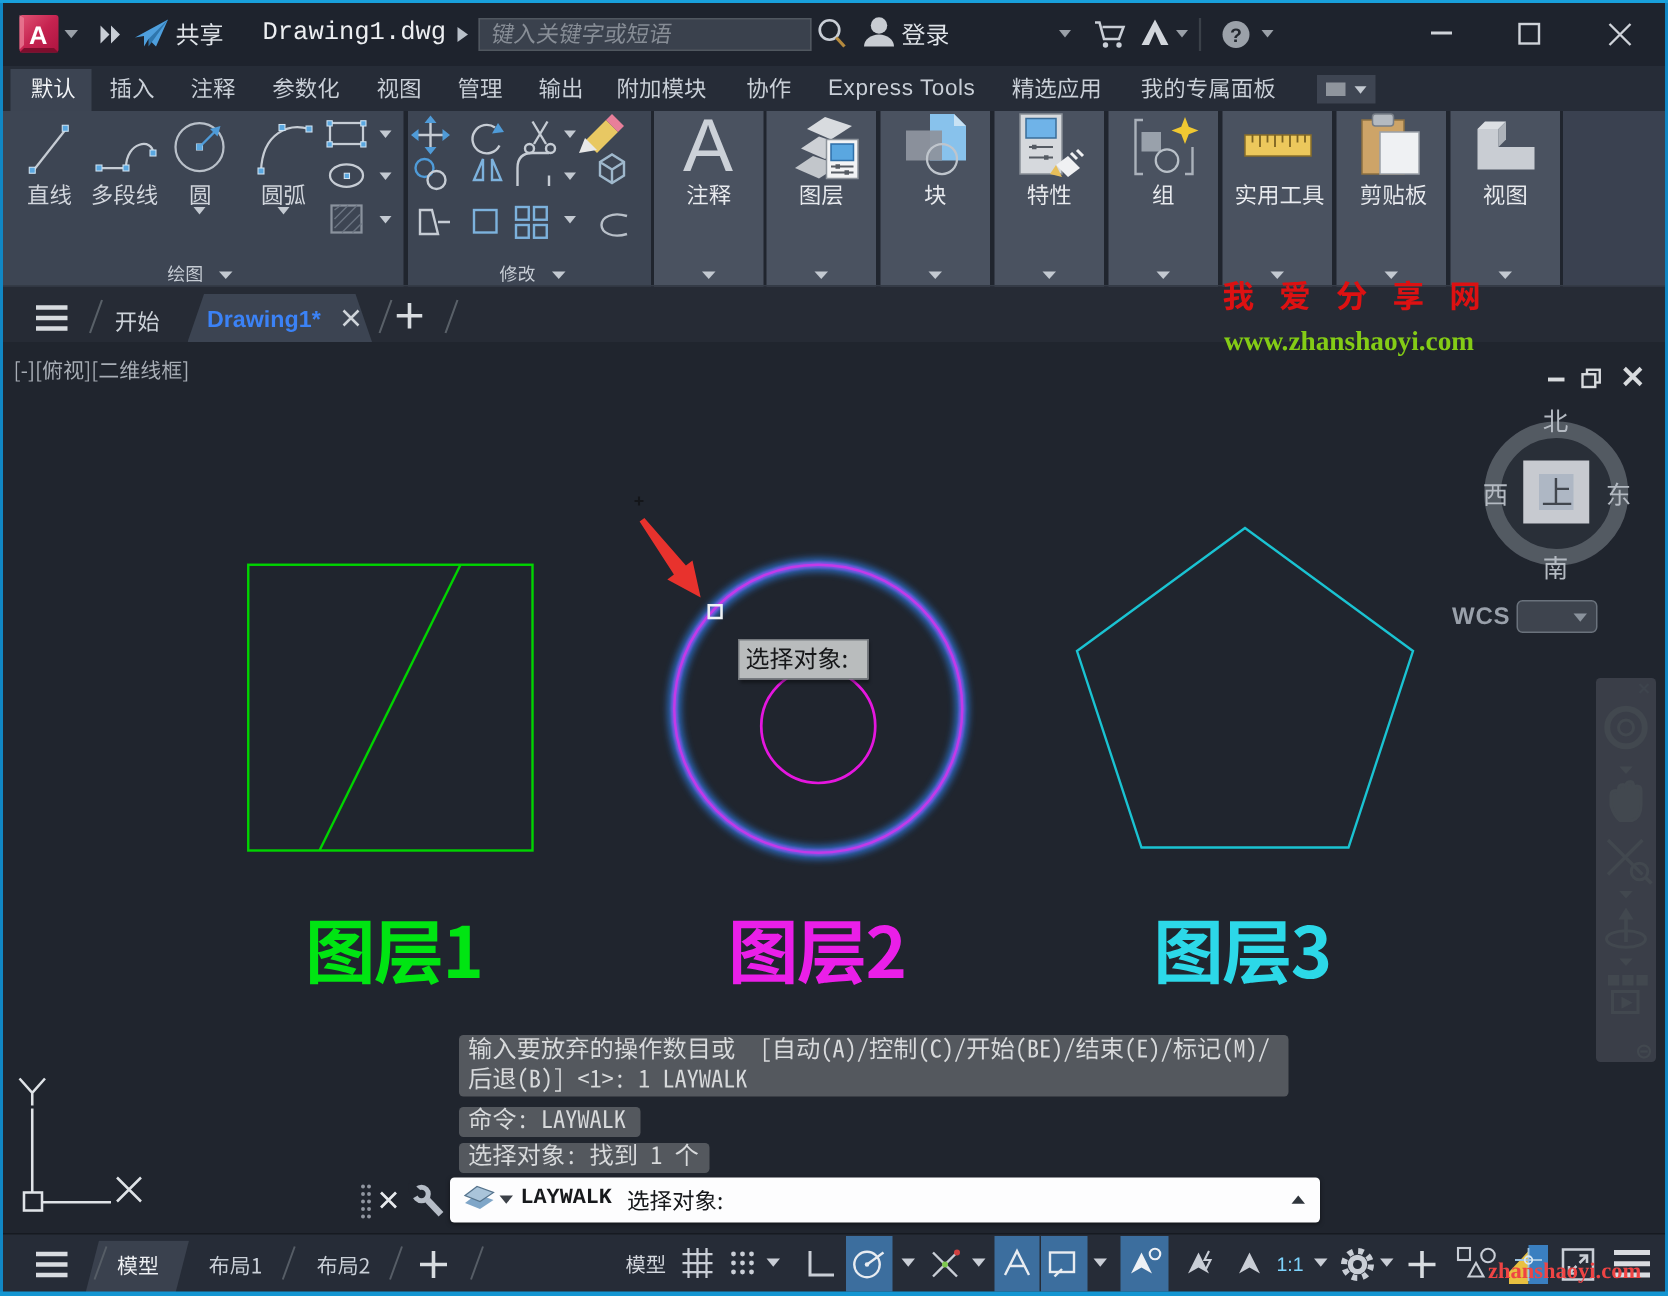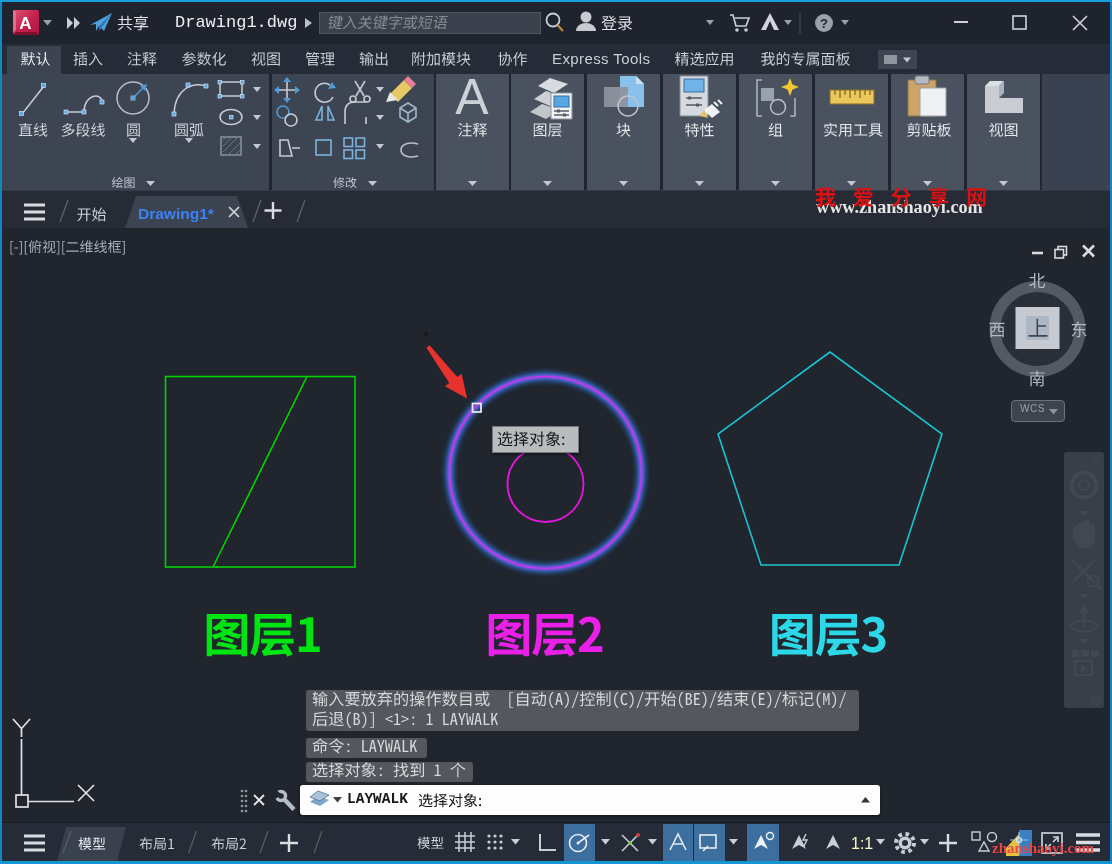--- a/index.html
+++ b/index.html
@@ -309,21 +309,21 @@
 </svg>
 
 <svg class="abs" style="left:984px;top:276px;" width="108" height="108" viewBox="0 0 108 108">
 <circle cx="53.5" cy="53" r="48" fill="rgba(95,101,110,0.16)"></circle>
 <circle cx="53.5" cy="53" r="42.5" fill="none" stroke="rgba(148,154,163,0.40)" stroke-width="11"></circle>
 <rect x="31.5" y="31" width="44" height="42" fill="#c7cad0"></rect>
 <rect x="42" y="40" width="23" height="24" fill="#aeb7c4"></rect>
 </svg>
 
 <div class="abs" style="left:1011px;top:400px;width:52px;height:20px;background:rgba(88,95,105,0.55);border:1px solid #6a727c;border-radius:4px;"></div>
-<div class="abs" style="left:1020px;top:403px;font-size:10px;color:#99a0aa;letter-spacing:0.5px;">WCS</div>
+<div class="abs" style="left:968px;top:403px;font-size:16px;color:#99a0aa;letter-spacing:0.5px;font-weight:bold;">WCS</div>
 <svg class="abs" style="left:1048px;top:408px;" width="12" height="8">
     <path d="M1 1 l9 0 -4.5 5.5 z" fill="#8a929c"></path>
   </svg>
 
 <div class="abs" style="left:1064px;top:452px;width:40px;height:256px;background:rgba(118,124,133,0.30);border-radius:3px;"></div>
 <svg class="abs" style="left:1064px;top:452px;" width="40" height="256" viewBox="0 0 40 256">
 <path d="M29 4 l6 6 M35 4 l-6 6" stroke="#3e444d" stroke-width="1.5"></path>
 <g stroke="#42484f" fill="none">
   <circle cx="20" cy="33" r="12.5" stroke-width="4"></circle>
   <circle cx="20" cy="33" r="5" stroke-width="2"></circle>
@@ -476,23 +476,23 @@
 </g>
 
 <g stroke="#c9ced6" stroke-width="1.7" fill="none">
 <rect x="1042" y="11" width="20" height="20"></rect>
 <path d="M1046 27 l5 -5 M1058 15 l-5 5"></path>
 <path d="M1046 22 v5 h5 M1058 20 v-5 h-5"></path>
 </g>
 
 <path d="M1076 13 h24 M1076 20.5 h24 M1076 28 h24" stroke="#d9dce1" stroke-width="3.4"></path>
 </svg>
-<div class="abs" style="left:851px;top:835px;font-size:16px;color:#fef9c3;">1:1</div>
+<div class="abs" style="left:851px;top:835px;font-size:13px;color:#7dd3fc;">1:1</div>
 <div class="abs" style="left:992px;top:840px;font-family:'Liberation Serif',serif;font-weight:bold;font-size:15px;color:#ef4444;">zhanshaoyi.com</div>
-<div class="abs" style="left:816px;top:197px;font-family:'Liberation Serif',serif;font-weight:bold;font-size:18.2px;color:#e5e5e5;">www.zhanshaoyi.com</div>
+<div class="abs" style="left:816px;top:217px;font-family:'Liberation Serif',serif;font-weight:bold;font-size:18.2px;color:#84cc16;">www.zhanshaoyi.com</div>
 
 <div class="abs" id="topline"></div>
 <div class="abs" id="edgeL"></div>
 <div class="abs" id="edgeR"></div>
 <div class="abs" id="edgeB"></div>
 <svg style="position:absolute;left:0;top:0;pointer-events:none" width="1112" height="864" viewBox="0 0 1112 864">
 <path fill="#dfe3e8" d="M126.4 26.6C127.9 27.7 129.9 29.3 130.8 30.3L132 29.5C130.9 28.6 128.9 27 127.4 26ZM122.3 26C121.4 27.2 119.6 28.6 118 29.4C118.3 29.7 118.7 30 118.9 30.3C120.6 29.4 122.4 27.9 123.5 26.5ZM118.4 19V20.1H121.5V23.9H117.8V25.1H132.3V23.9H128.5V20.1H131.7V19H128.5V15.7H127.3V19H122.7V15.7H121.5V19ZM122.7 23.9V20.1H127.3V23.9Z M137.2 19.9H144.8V21.4H137.2ZM136 19V22.3H146.1V19ZM145.5 23.2 145.2 23.2H135.4V24.2H143.6C142.6 24.6 141.4 25 140.4 25.2L140.3 26.1H133.9V27.2H140.3V29C140.3 29.2 140.3 29.3 140 29.3C139.7 29.3 138.6 29.4 137.5 29.3C137.7 29.6 137.8 30 137.9 30.3C139.4 30.3 140.3 30.3 140.8 30.2C141.4 30 141.6 29.7 141.6 29V27.2H148.2V26.1H141.6V25.7C143.4 25.3 145.2 24.6 146.6 23.9L145.8 23.2ZM139.9 15.7C140.1 16.1 140.3 16.5 140.5 17H134V18H148V17H141.8C141.6 16.5 141.4 15.9 141.1 15.4Z"></path>
 <path fill="#878d96" transform="skewX(-9)" transform-origin="327 28" d="M327.8 22.8V23.8H329.5V26.8C329.5 27.5 329 28 328.7 28.2C328.9 28.4 329.2 28.8 329.3 29C329.6 28.7 329.9 28.5 332.2 26.8C332.1 26.6 332 26.3 331.9 26L330.4 27V23.8H332.1V22.8H330.4V20.8H331.9V19.8H328.4C328.7 19.3 329.1 18.7 329.4 18.1H332V17.1H329.8C330 16.6 330.2 16.1 330.3 15.6L329.3 15.4C328.9 16.9 328.2 18.3 327.4 19.3C327.6 19.5 327.9 20 328.1 20.2L328.3 19.8V20.8H329.5V22.8ZM335.7 16.6V17.4H337.5V18.6H335.3V19.5H337.5V20.7H335.7V21.5H337.5V22.7H335.6V23.6H337.5V24.8H335.2V25.7H337.5V27.5H338.4V25.7H341.1V24.8H338.4V23.6H340.8V22.7H338.4V21.5H340.6V19.5H341.5V18.6H340.6V16.6H338.4V15.4H337.5V16.6ZM338.4 19.5H339.7V20.7H338.4ZM338.4 18.6V17.4H339.7V18.6ZM332.5 21.9C332.5 21.8 332.6 21.7 332.7 21.6H334.3C334.2 22.8 334 23.9 333.7 24.8C333.5 24.3 333.3 23.7 333.1 23L332.4 23.3C332.6 24.4 333 25.2 333.3 25.9C332.9 27.1 332.2 27.9 331.3 28.5C331.5 28.7 331.8 29 331.9 29.3C332.7 28.7 333.4 27.9 333.9 26.9C335.3 28.6 337.1 29 339.2 29H341.1C341.2 28.7 341.3 28.3 341.5 28C341 28 339.6 28 339.2 28C337.3 28 335.6 27.7 334.4 25.9C334.8 24.6 335.1 22.9 335.3 20.7L334.7 20.6L334.6 20.7H333.6C334.2 19.5 334.9 18 335.4 16.5L334.8 16.1L334.5 16.3H332.3V17.3H334.1C333.7 18.6 333.1 19.8 332.9 20.2C332.6 20.6 332.3 21 332 21.1C332.2 21.3 332.4 21.7 332.5 21.9Z M346.4 16.7C347.4 17.4 348.2 18.2 348.8 19.1C347.9 23.4 346 26.5 342.6 28.2C342.9 28.4 343.4 28.9 343.6 29.1C346.7 27.3 348.6 24.6 349.8 20.6C351.4 23.7 352.5 27.1 355.9 29.1C356 28.7 356.3 28.1 356.5 27.8C351.5 24.8 351.9 19.1 347.1 15.7Z M360.4 16C361 16.8 361.6 17.9 361.9 18.6H358.9V19.7H363.9V21.6C363.9 21.8 363.9 22.1 363.9 22.4H358V23.5H363.7C363.2 25.1 361.8 26.8 357.7 28.2C358 28.4 358.4 28.9 358.5 29.2C362.4 27.8 364.1 26.1 364.7 24.4C366 26.7 367.9 28.3 370.6 29.1C370.8 28.8 371.1 28.3 371.4 28C368.7 27.3 366.6 25.7 365.5 23.5H371V22.4H365.2L365.2 21.6V19.7H370.2V18.6H367.2C367.8 17.8 368.4 16.8 368.9 15.9L367.7 15.5C367.3 16.4 366.6 17.7 366 18.6H361.9L362.9 18.1C362.6 17.4 361.9 16.3 361.3 15.5Z M372.8 22.8V23.8H374.5V26.8C374.5 27.5 374 28 373.7 28.2C373.9 28.4 374.2 28.8 374.3 29C374.6 28.7 374.9 28.5 377.2 26.8C377.1 26.6 377 26.3 376.9 26L375.4 27V23.8H377.1V22.8H375.4V20.8H376.9V19.8H373.4C373.7 19.3 374.1 18.7 374.4 18.1H377V17.1H374.8C375 16.6 375.2 16.1 375.3 15.6L374.3 15.4C373.9 16.9 373.2 18.3 372.4 19.3C372.6 19.5 372.9 20 373.1 20.2L373.3 19.8V20.8H374.5V22.8ZM380.7 16.6V17.4H382.5V18.6H380.3V19.5H382.5V20.7H380.7V21.5H382.5V22.7H380.6V23.6H382.5V24.8H380.2V25.7H382.5V27.5H383.4V25.7H386.1V24.8H383.4V23.6H385.8V22.7H383.4V21.5H385.6V19.5H386.5V18.6H385.6V16.6H383.4V15.4H382.5V16.6ZM383.4 19.5H384.7V20.7H383.4ZM383.4 18.6V17.4H384.7V18.6ZM377.5 21.9C377.5 21.8 377.6 21.7 377.7 21.6H379.3C379.2 22.8 379 23.9 378.7 24.8C378.5 24.3 378.3 23.7 378.1 23L377.4 23.3C377.6 24.4 378 25.2 378.3 25.9C377.9 27.1 377.2 27.9 376.3 28.5C376.5 28.7 376.8 29 376.9 29.3C377.7 28.7 378.4 27.9 378.9 26.9C380.3 28.6 382.1 29 384.2 29H386.1C386.2 28.7 386.3 28.3 386.5 28C386 28 384.6 28 384.2 28C382.3 28 380.6 27.7 379.4 25.9C379.8 24.6 380.1 22.9 380.3 20.7L379.7 20.6L379.6 20.7H378.6C379.2 19.5 379.9 18 380.4 16.5L379.8 16.1L379.5 16.3H377.3V17.3H379.1C378.7 18.6 378.1 19.8 377.9 20.2C377.6 20.6 377.3 21 377 21.1C377.2 21.3 377.4 21.7 377.5 21.9Z M393.9 22.6V23.5H388V24.6H393.9V27.8C393.9 28 393.8 28.1 393.6 28.1C393.3 28.1 392.3 28.1 391.3 28.1C391.5 28.4 391.7 28.9 391.8 29.2C393.1 29.2 393.9 29.2 394.4 29C394.9 28.8 395.1 28.5 395.1 27.8V24.6H400.9V23.5H395.1V22.9C396.4 22.2 397.8 21.2 398.7 20.3L397.9 19.7L397.7 19.7H390.5V20.8H396.5C395.8 21.5 394.8 22.1 393.9 22.6ZM393.4 15.6C393.6 16 393.9 16.5 394.1 17H388.2V20.1H389.3V18H399.6V20.1H400.8V17H395.4C395.2 16.5 394.8 15.8 394.5 15.3Z M412.4 16.1C413.3 16.6 414.4 17.3 414.9 17.8L415.6 17C415.1 16.5 414 15.8 413 15.4ZM402.9 27 403.2 28.2C404.9 27.8 407.4 27.2 409.7 26.7L409.6 25.7C407.1 26.2 404.6 26.7 402.9 27ZM404.9 21.2H408V23.8H404.9ZM403.9 20.2V24.8H409.1V20.2ZM403 17.8V18.9H410.4C410.6 21.4 410.9 23.6 411.5 25.4C410.5 26.6 409.3 27.6 407.9 28.3C408.1 28.5 408.6 29 408.7 29.2C409.9 28.5 411 27.6 411.9 26.6C412.6 28.2 413.5 29.2 414.6 29.2C415.8 29.2 416.2 28.5 416.4 25.9C416.1 25.8 415.7 25.5 415.4 25.2C415.4 27.2 415.2 28 414.8 28C414 28 413.3 27.1 412.8 25.5C413.9 24.1 414.8 22.3 415.5 20.3L414.3 20C413.9 21.6 413.2 22.9 412.4 24.2C412 22.7 411.7 20.9 411.6 18.9H416V17.8H411.5C411.5 17 411.5 16.2 411.5 15.4H410.3C410.3 16.2 410.3 17 410.4 17.8Z M423.7 16.1V17.1H431.2V16.1ZM424.6 24.3C425 25.3 425.4 26.6 425.6 27.4L426.6 27.2C426.4 26.3 426 25 425.5 24.1ZM425.2 19.7H429.6V22.4H425.2ZM424.2 18.7V23.5H430.6V18.7ZM429.1 23.9C428.8 25.1 428.2 26.6 427.7 27.7H423V28.7H431.4V27.7H428.8C429.3 26.7 429.8 25.3 430.2 24.2ZM419 15.4C418.7 17.2 418.3 19 417.6 20.2C417.8 20.3 418.3 20.6 418.5 20.8C418.8 20.1 419.2 19.3 419.4 18.4H420.2V20.8L420.2 21.4H417.6V22.4H420.2C420 24.3 419.4 26.5 417.6 28.2C417.8 28.3 418.2 28.7 418.3 28.9C419.6 27.8 420.4 26.3 420.8 24.8C421.4 25.6 422.2 26.8 422.5 27.4L423.3 26.5C423 26 421.6 24.2 421.1 23.5C421.1 23.2 421.2 22.8 421.2 22.4H423.3V21.4H421.3L421.3 20.8V18.4H423.1V17.4H419.7C419.8 16.8 419.9 16.2 420 15.6Z M433.5 16.5C434.3 17.2 435.3 18.2 435.7 18.9L436.5 18C436 17.4 435 16.5 434.2 15.8ZM437.9 18.6V19.6H439.8C439.6 20.4 439.5 21.1 439.3 21.7H436.8V22.7H446.4V21.7H444.6C444.7 20.7 444.8 19.6 444.9 18.7L444.1 18.6L443.9 18.6H441.1L441.5 16.9H445.9V15.9H437.3V16.9H440.4L440 18.6ZM440.5 21.7 440.9 19.6H443.7C443.7 20.2 443.6 21 443.5 21.7ZM438 23.9V29.2H439.1V28.6H444.2V29.2H445.4V23.9ZM439.1 27.6V24.9H444.2V27.6ZM434.8 28.8C435 28.5 435.4 28.2 437.9 26.4C437.8 26.2 437.7 25.8 437.6 25.5L435.8 26.7V20.1H432.7V21.2H434.8V26.6C434.8 27.2 434.4 27.6 434.2 27.7C434.4 28 434.7 28.5 434.8 28.8Z"></path>
 <path fill="#dfe3e8" d="M605.5 23.4H612.2V25.4H605.5ZM604.3 22.4V26.4H613.5V22.4ZM615.1 17.6C614.5 18.2 613.6 18.9 612.8 19.5C612.4 19.1 612.1 18.7 611.7 18.3C612.5 17.8 613.4 17 614.2 16.3L613.3 15.7C612.8 16.3 611.9 17 611.2 17.6C610.7 17 610.4 16.3 610.1 15.6L609 15.9C609.7 17.4 610.6 18.8 611.7 20H606.4C607.3 19 608.1 17.8 608.6 16.5L607.8 16.1L607.6 16.2H602.6V17.2H607C606.6 18 606 18.7 605.4 19.4C604.9 18.9 604 18.2 603.3 17.8L602.6 18.5C603.4 18.9 604.2 19.6 604.7 20.1C603.7 21 602.5 21.8 601.4 22.2C601.7 22.5 602 22.9 602.2 23.2C603.5 22.5 605 21.5 606.2 20.3V21H611.9V20.2C613 21.4 614.3 22.4 615.7 23C615.9 22.7 616.3 22.2 616.6 22C615.5 21.6 614.5 20.9 613.5 20.2C614.3 19.6 615.2 18.9 616 18.2ZM611.4 26.5C611.2 27.2 610.7 28.2 610.3 28.9H606.5L607.5 28.5C607.4 28 607 27.1 606.6 26.5L605.5 26.9C605.8 27.5 606.2 28.3 606.4 28.9H602V29.9H616.1V28.9H611.5C611.8 28.2 612.2 27.5 612.6 26.8Z M619.1 23.9C620.2 24.5 621.4 25.4 622.1 26L622.9 25.2C622.3 24.6 621 23.7 620 23.2ZM619.1 16.5V17.6H628.8L628.8 19H619.6V20.1H628.7L628.6 21.6H618.1V22.7H624.4V25.6C622.1 26.6 619.6 27.5 618.1 28.1L618.7 29.2C620.3 28.5 622.4 27.6 624.4 26.8V29C624.4 29.2 624.3 29.3 624 29.3C623.8 29.3 622.9 29.3 621.9 29.3C622.1 29.6 622.3 30 622.4 30.3C623.6 30.3 624.4 30.3 624.9 30.1C625.4 30 625.6 29.7 625.6 29V25.2C627 27.3 629 28.9 631.5 29.6C631.6 29.3 632 28.9 632.2 28.6C630.5 28.1 629 27.3 627.8 26.2C628.8 25.5 630 24.6 631 23.8L630 23.1C629.2 23.8 628.1 24.7 627.1 25.4C626.5 24.7 626 24 625.6 23.2V22.7H632V21.6H629.9C630 20 630.1 18 630.2 16.5L629.2 16.4L629 16.5Z"></path>
 <path fill="#f0f2f5" d="M31.9 53.1C32.5 53.9 33.2 54.9 33.6 55.5L34.4 55C34 54.4 33.3 53.4 32.6 52.7ZM23 54C23.2 54.7 23.4 55.7 23.4 56.3L24 56.1C24 55.5 23.8 54.6 23.5 53.9ZM23.5 62.7C23.7 63.6 23.7 64.6 23.7 65.3L24.5 65.2C24.5 64.5 24.4 63.5 24.3 62.6ZM25 62.7C25.3 63.5 25.5 64.5 25.5 65.1L26.3 64.9C26.2 64.3 26 63.3 25.7 62.6ZM26.5 62.6C26.8 63.2 27.1 64 27.2 64.5L27.9 64.2C27.8 63.8 27.6 63 27.2 62.4ZM22.2 62.4C21.9 63.2 21.5 64.3 21 65.1L21.8 65.4C22.2 64.7 22.7 63.5 23 62.7ZM26.1 53.8C25.9 54.5 25.6 55.6 25.4 56.2L25.9 56.5C26.2 55.9 26.5 54.9 26.7 54.1ZM30.7 51.9V55.3L30.7 56.2H28.2V57.3H30.7C30.5 59.8 29.9 62.6 27.7 65C28 65.2 28.3 65.4 28.6 65.6C30.2 63.8 31 61.8 31.4 59.8C32 62.3 33 64.4 34.4 65.6C34.6 65.4 34.9 65 35.2 64.8C33.3 63.4 32.3 60.5 31.7 57.3H34.8V56.2H31.7L31.7 55.3V51.9ZM22.7 53.2H24.5V56.9H22.7ZM25.2 53.2H26.9V56.9H25.2ZM21.7 58.8V59.7H24.4V60.9L21.4 61.1L21.5 62.1C23.2 62 25.6 61.8 28 61.6L28 60.7L25.3 60.9V59.7H27.8V58.8H25.3V57.8H27.8V52.4H21.8V57.8H24.4V58.8Z M37.6 52.9C38.4 53.6 39.4 54.6 39.9 55.1L40.7 54.3C40.2 53.7 39.1 52.8 38.4 52.2ZM44.8 51.9C44.8 57 44.9 62.3 41.1 64.9C41.4 65.1 41.7 65.4 41.9 65.7C43.9 64.2 45 62.1 45.4 59.6C46 61.7 47.1 64.2 49.2 65.7C49.4 65.4 49.7 65.1 50 64.9C46.7 62.7 46 58 45.9 56.5C46 55 46 53.5 46 51.9ZM36.2 56.6V57.7H38.7V62.8C38.7 63.6 38.2 64.1 37.9 64.3C38.1 64.5 38.4 64.9 38.5 65.1C38.7 64.8 39.1 64.5 42 62.5C41.9 62.3 41.8 61.8 41.7 61.5L39.8 62.8V56.6Z"></path>

